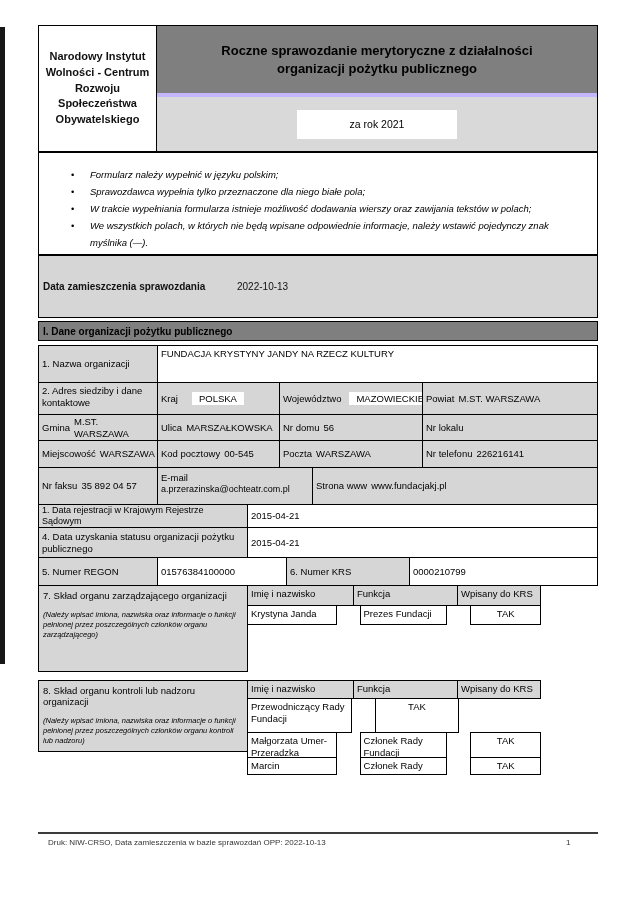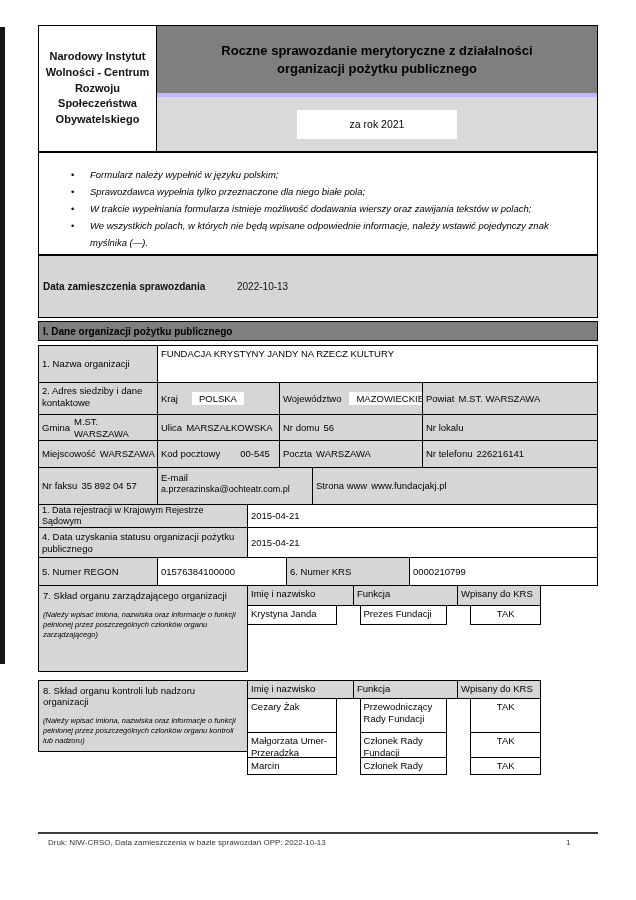--- a/index.html
+++ b/index.html
@@ -155,21 +155,21 @@
         <span>Nr lokalu</span>
       </div>
     </div>
 
     <div class="trow" style="height:28px">
       <div class="cell lab vmid" style="width:120px">
         <span style="margin-right:4px">Miejscowość</span>
         <span>WARSZAWA</span>
       </div>
       <div class="cell lab vmid" style="width:123px">
-        <span style="margin-right:20px">Kod pocztowy</span>
+        <span style="margin-right:4px">Kod pocztowy</span>
         <span>00-545</span>
       </div>
       <div class="cell lab vmid" style="width:144px">
         <span style="margin-right:4px">Poczta</span>
         <span>WARSZAWA</span>
       </div>
       <div class="cell lab vmid" style="width:176px">
         <span style="margin-right:4px">Nr telefonu</span>
         <span>226216141</span>
       </div>
@@ -232,21 +232,20 @@
       <div>8. Skład organu kontroli lub nadzoru organizacji</div>
       <div class="side-note">(Należy wpisać imiona, nazwiska oraz informacje o funkcji pełnionej przez poszczególnych członków organu kontroli lub nadzoru)</div>
     </div>
     <div class="member-table">
       <div class="mrow" style="height:19px">
         <div class="mcell mhead c-name">Imię i nazwisko</div>
         <div class="mcell mhead c-role">Funkcja</div>
         <div class="mcell mhead c-krs">Wpisany do KRS</div>
       </div>
       <div class="mrow" style="height:35px">
-        <div class="mcell c-name">Cezary Żak</div>
         <div class="mcell c-role">Przewodniczący Rady Fundacji</div>
         <div class="mcell c-krs center">TAK</div>
       </div>
       <div class="mrow" style="height:26px">
         <div class="mcell c-name">Małgorzata Umer-Przeradzka</div>
         <div class="mcell c-role">Członek Rady Fundacji</div>
         <div class="mcell c-krs center">TAK</div>
       </div>
       <div class="mrow" style="height:18px">
         <div class="mcell c-name">Marcin Gędziorowski</div>

